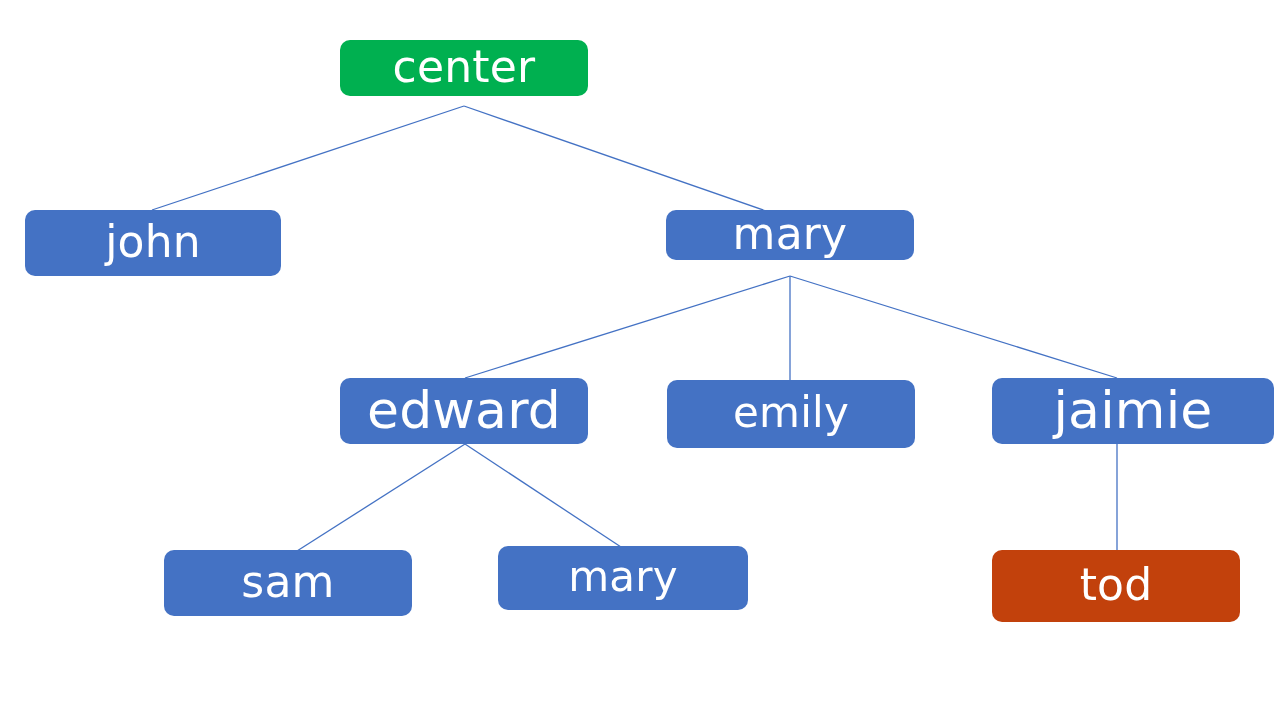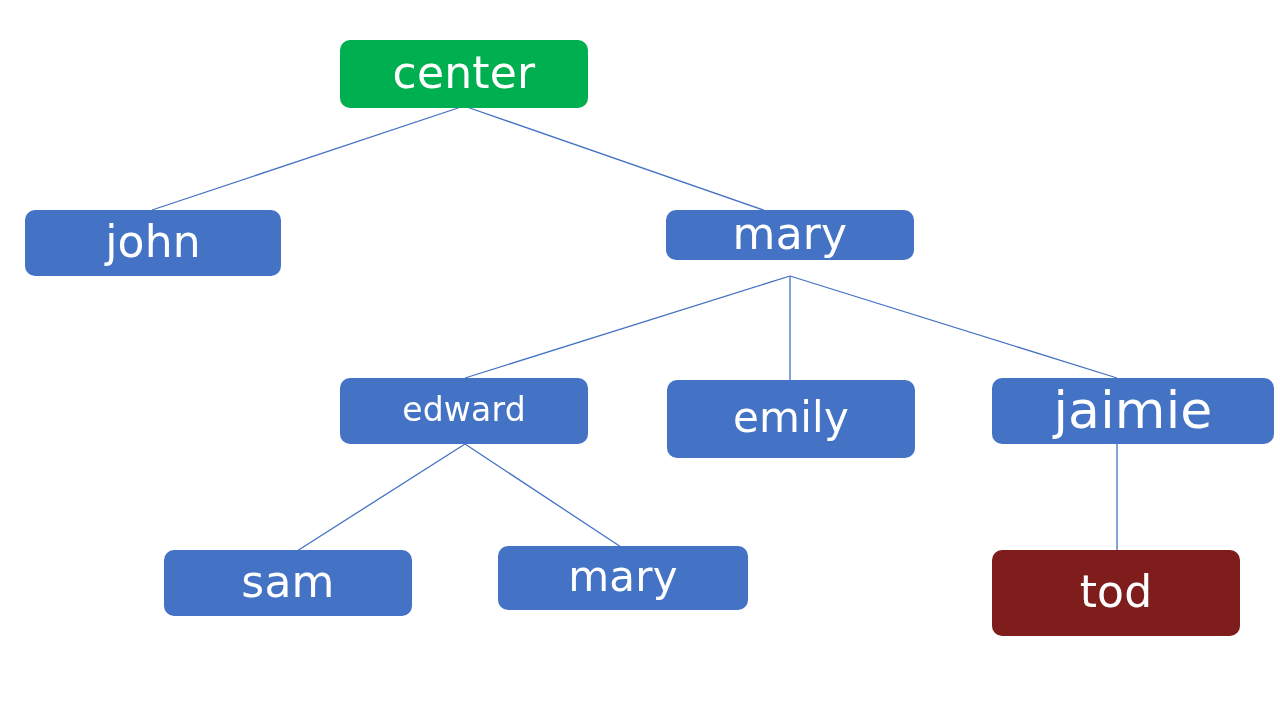--- a/index.html
+++ b/index.html
@@ -55,42 +55,42 @@
       <line x1="464" y1="106" x2="766" y2="211" stroke="#4472C4" stroke-width="1.3" shape-rendering="geometricPrecision"></line>
       <line x1="790" y1="276" x2="465" y2="378" stroke="#4472C4" stroke-width="1.3" shape-rendering="geometricPrecision"></line>
       <line x1="790" y1="276" x2="790" y2="380" stroke="#4472C4" stroke-width="1.3" shape-rendering="geometricPrecision"></line>
       <line x1="790" y1="276" x2="1117" y2="378" stroke="#4472C4" stroke-width="1.3" shape-rendering="geometricPrecision"></line>
       <line x1="465" y1="444" x2="297" y2="551" stroke="#4472C4" stroke-width="1.3" shape-rendering="geometricPrecision"></line>
       <line x1="465" y1="444" x2="621" y2="547" stroke="#4472C4" stroke-width="1.3" shape-rendering="geometricPrecision"></line>
       <line x1="1117" y1="444" x2="1117" y2="551" stroke="#4472C4" stroke-width="1.3" shape-rendering="geometricPrecision"></line>
     </svg>
 
   <div id="node-layer">
-      <div class="node" style="left: 340px; top: 40px; width: 248px; height: 68px; background: rgb(0, 176, 80); font-size: 44px;">
+      <div class="node" style="left: 340px; top: 40px; width: 248px; height: 56px; background: rgb(0, 176, 80); font-size: 44px;">
         <span class="node-label">center</span>
       </div>
       <div class="node" style="left: 25px; top: 210px; width: 256px; height: 66px; background: rgb(68, 114, 196); font-size: 44px;">
         <span class="node-label">john</span>
       </div>
       <div class="node" style="left: 666px; top: 210px; width: 248px; height: 50px; background: rgb(68, 114, 196); font-size: 44px;">
         <span class="node-label">mary</span>
       </div>
-      <div class="node" style="left: 340px; top: 378px; width: 248px; height: 66px; background: rgb(68, 114, 196); font-size: 33px;">
+      <div class="node" style="left: 340px; top: 378px; width: 248px; height: 66px; background: rgb(68, 114, 196); font-size: 52px;">
         <span class="node-label">edward</span>
       </div>
-      <div class="node" style="left: 667px; top: 380px; width: 248px; height: 78px; background: rgb(68, 114, 196); font-size: 42px;">
+      <div class="node" style="left: 667px; top: 380px; width: 248px; height: 68px; background: rgb(68, 114, 196); font-size: 42px;">
         <span class="node-label">emily</span>
       </div>
       <div class="node" style="left: 992px; top: 378px; width: 282px; height: 66px; background: rgb(68, 114, 196); font-size: 52px;">
         <span class="node-label">jaimie</span>
       </div>
       <div class="node" style="left: 164px; top: 550px; width: 248px; height: 66px; background: rgb(68, 114, 196); font-size: 44px;">
         <span class="node-label">sam</span>
       </div>
       <div class="node" style="left: 498px; top: 546px; width: 250px; height: 64px; background: rgb(68, 114, 196); font-size: 42px;">
         <span class="node-label">mary</span>
       </div>
-      <div class="node" style="left: 992px; top: 550px; width: 248px; height: 86px; background: #7f1d1d; font-size: 44px;">
+      <div class="node" style="left: 992px; top: 550px; width: 248px; height: 72px; background: #c2410c; font-size: 44px;">
         <span class="node-label">tod</span>
       </div>
     </div>
 
 </div>
 
 </body></html>

